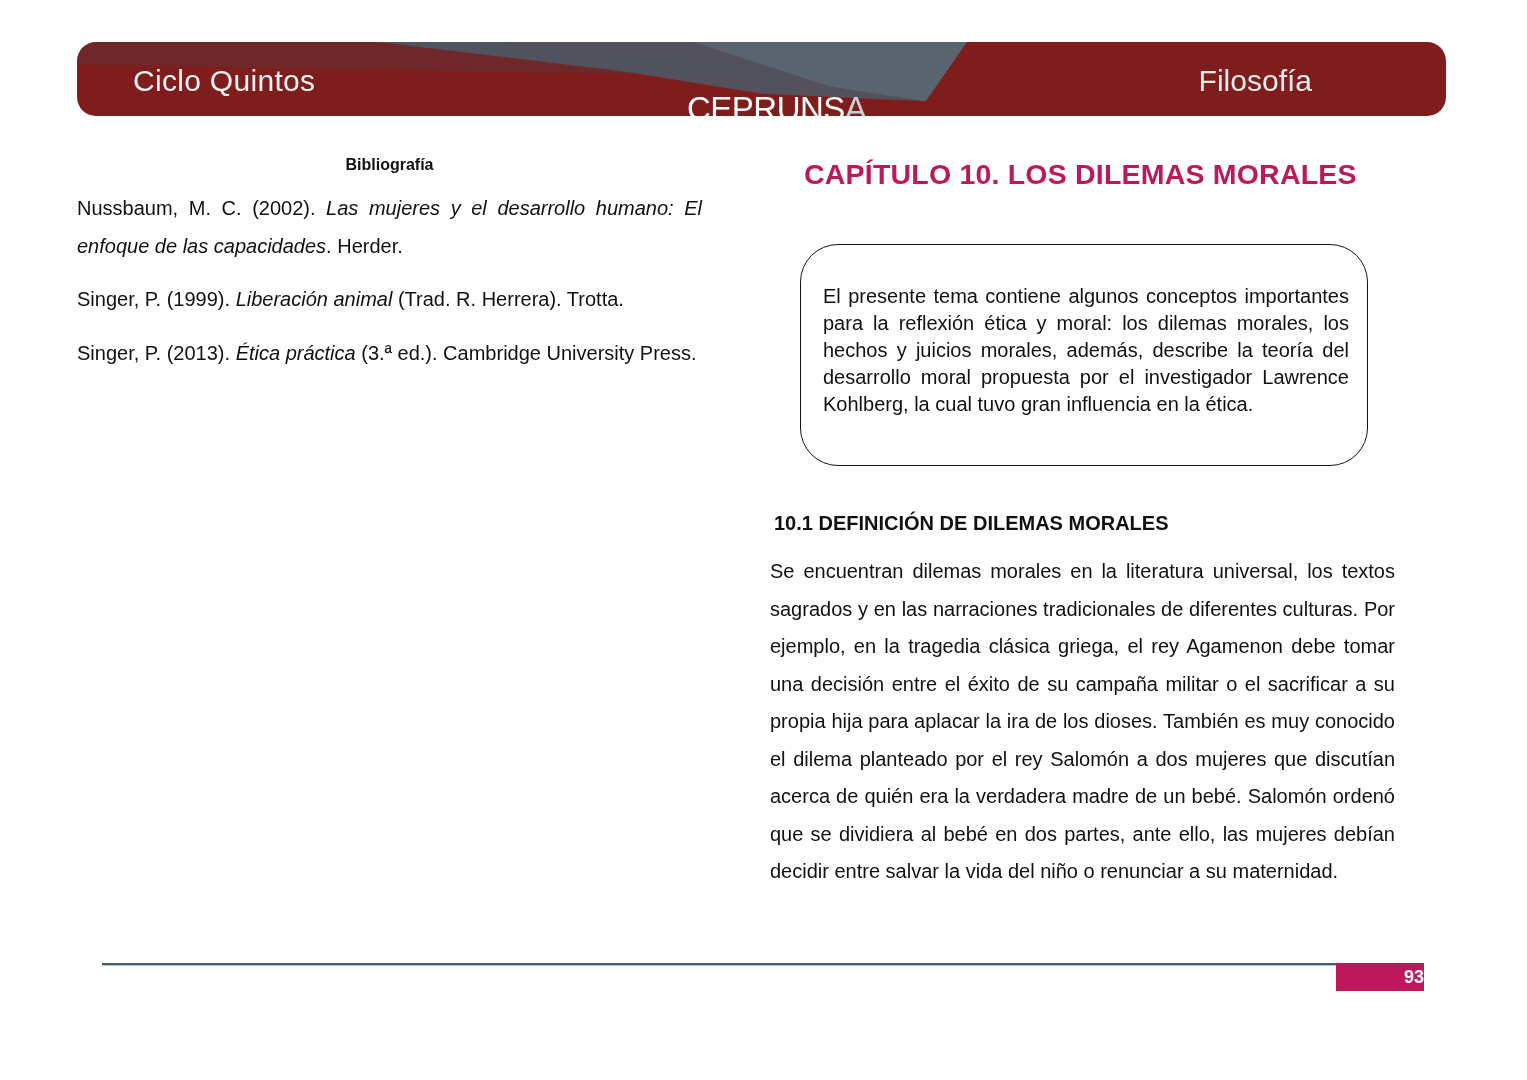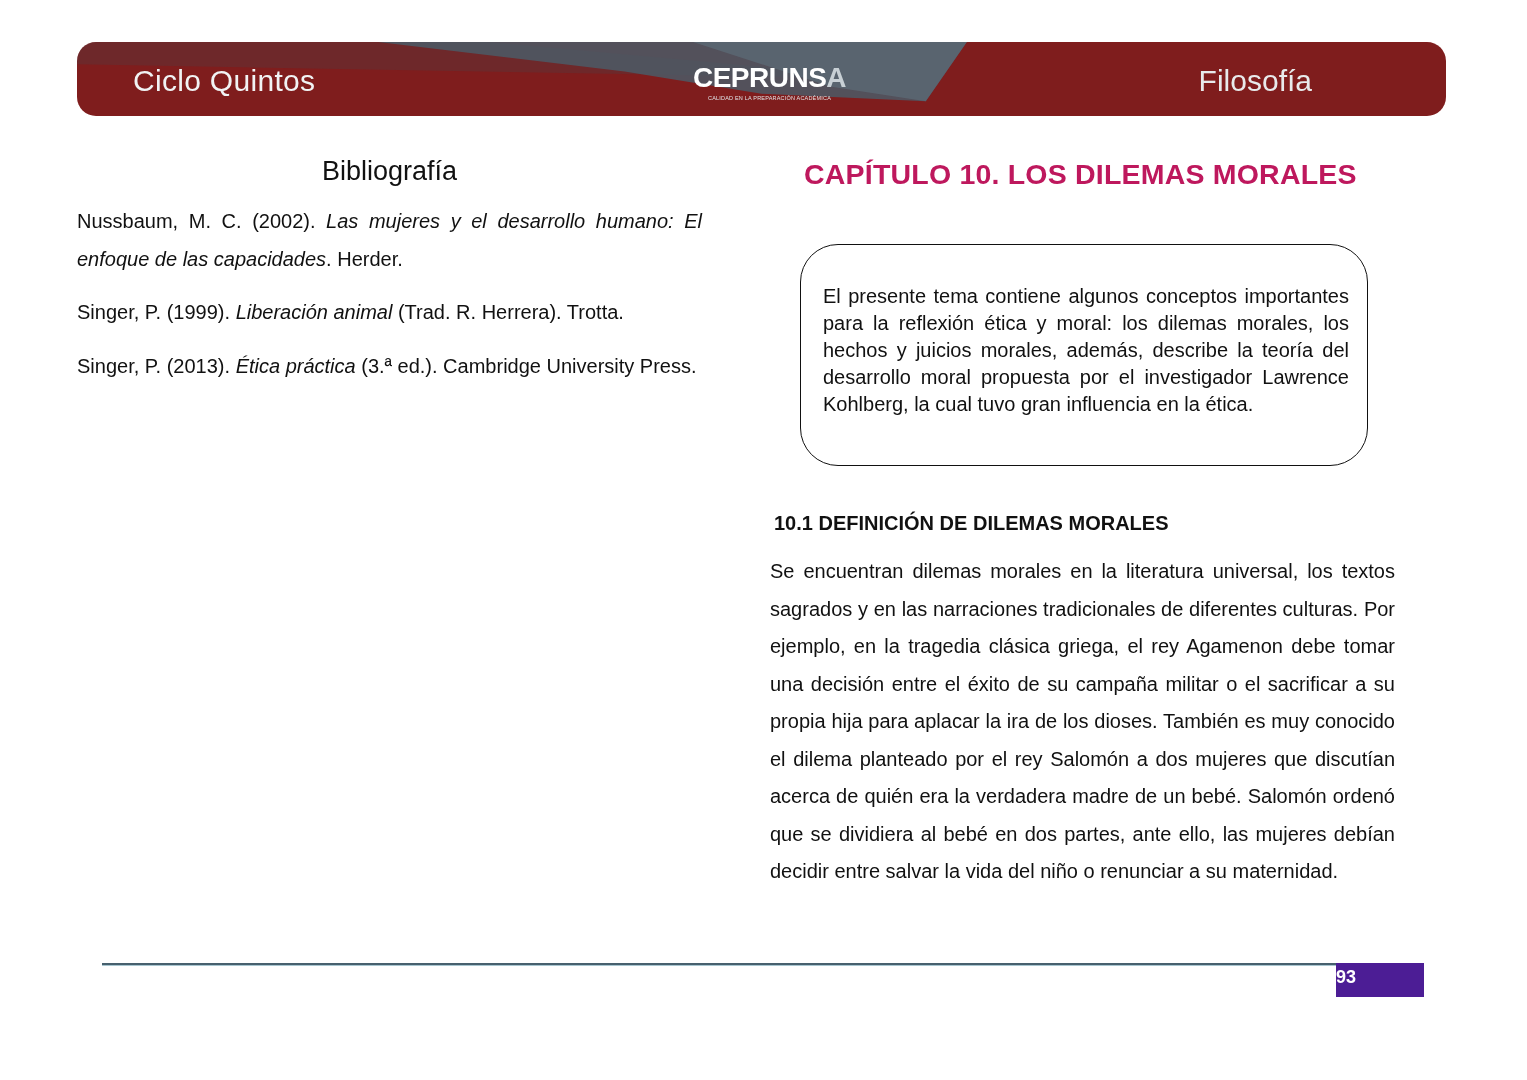--- a/index.html
+++ b/index.html
@@ -8,39 +8,39 @@
   .header { position:absolute; left:77px; top:42px; width:1369px; height:74px; background:#7f1d1d; overflow:hidden;border-radius:19px; }
   .header .facet1 { position:absolute; left:0; top:0; width:100%; height:100%; background:#4b5b66;
     clip-path: polygon(22% 0, 65% 0, 62% 80%, 50% 70%, 40% 40%); opacity:0.85; }
   .header .facet2 { position:absolute; left:0; top:0; width:100%; height:100%; background:#5d6c77;
     clip-path: polygon(45% 0, 65% 0, 62% 80%, 55% 60%); opacity:0.7; }
   .header .facet3 { position:absolute; left:0; top:0; width:100%; height:100%; background:#3c4a54;
     clip-path: polygon(0 0, 30% 0, 60% 50%, 0 30%); opacity:0.25; }
   .hdr-left { position:absolute; left:56px; top:22px; font-size:30px; color:#f1f3f4; font-weight:300; letter-spacing:0.3px; }
   .hdr-right { position:absolute; right:134px; top:22px; font-size:30px; color:#e8eaeb; font-weight:300; }
   .logo { position:absolute; left:610px; top:20px; width:165px; text-align:center; }
-  .logo-main { font-size:28px; color:#ffffff; letter-spacing:-0.5px; line-height:32px; font-weight:700; }
+  .logo-main { font-size:33px; color:#ffffff; letter-spacing:-0.5px; line-height:32px; font-weight:400;margin-top:31px; }
   .logo-main .a { color:#c8d0d5; }
   .logo-sub { font-size:5.5px; color:#e0e4e6; letter-spacing:0.2px; margin-top:1px; }
 
   .left-col { position:absolute; left:77px; top:150px; width:625px; }
-  .biblio-title { text-align:center; font-weight:normal; font-size:27px; margin:6px 0 14px 0; }
+  .biblio-title { text-align:center; font-weight:bold; font-size:16px; margin:6px 0 14px 0; }
   .ref { font-size:20px; line-height:37.5px; text-align:justify; margin:16px 0 11px 0; }
   .ref i { font-style:italic; }
 
   .right-col { position:absolute; left:770px; top:150px; width:625px; }
   .chapter-title { position:absolute; left:34px; top:8px; font-size:28.5px; font-weight:bold; color:#be185d; white-space:nowrap; letter-spacing:0.2px; }
   .intro-box { position:absolute; left:30px; top:94px; width:568px; height:222px; border:1.6px solid #111; border-radius:38px; box-sizing:border-box;text-decoration:underline; }
   .intro-text { position:absolute; left:22px; top:38px; width:526px; font-size:20px; line-height:27px; text-align:justify; text-align-last:left; }
   .section-title { position:absolute; left:4px; top:362px; font-size:20px; font-weight:bold; white-space:nowrap;text-align:right; }
   .body-text { position:absolute; left:0; top:403px; width:625px; font-size:20px; line-height:37.5px; text-align:justify; text-align-last:left; }
 
   .footer-line { position:absolute; left:102px; top:963px; width:1322px; height:2px; background:#47606e; }
   .footer-line::after { content:""; position:absolute; left:0; top:2px; width:100%; height:1px; background:#a8c6d0; }
-  .page-num { position:absolute; left:1336px; top:963px; width:88px; height:34px; background:#4c1d95; color:#ffffff; font-weight:bold; font-size:18px; text-align:left; line-height:29px; }
+  .page-num { position:absolute; left:1336px; top:963px; width:88px; height:28px; background:#be185d; color:#ffffff; font-weight:bold; font-size:18px; text-align:right; line-height:29px; }
 </style>
 </head>
 <body>
 
 <div class="header">
   <div class="facet3"></div>
   <div class="facet1"></div>
   <div class="facet2"></div>
   <div class="hdr-left">Ciclo Quintos</div>
   <div class="logo">

